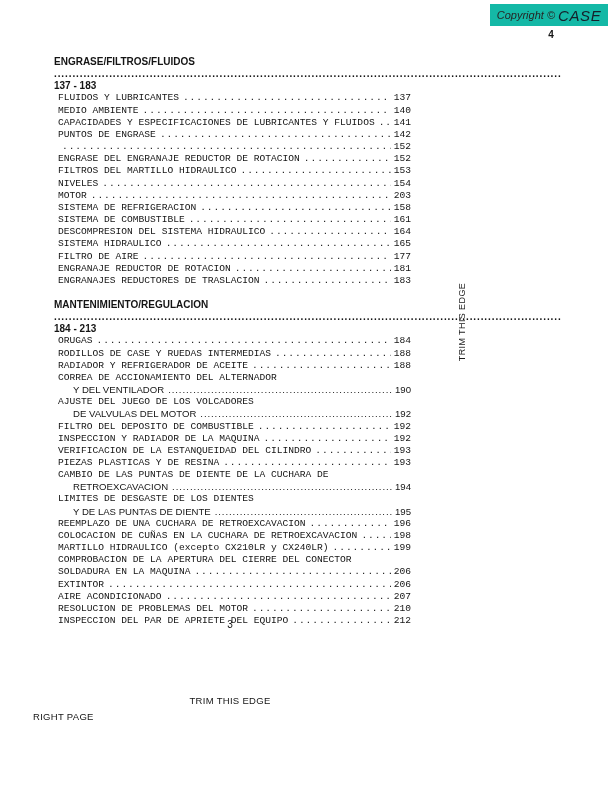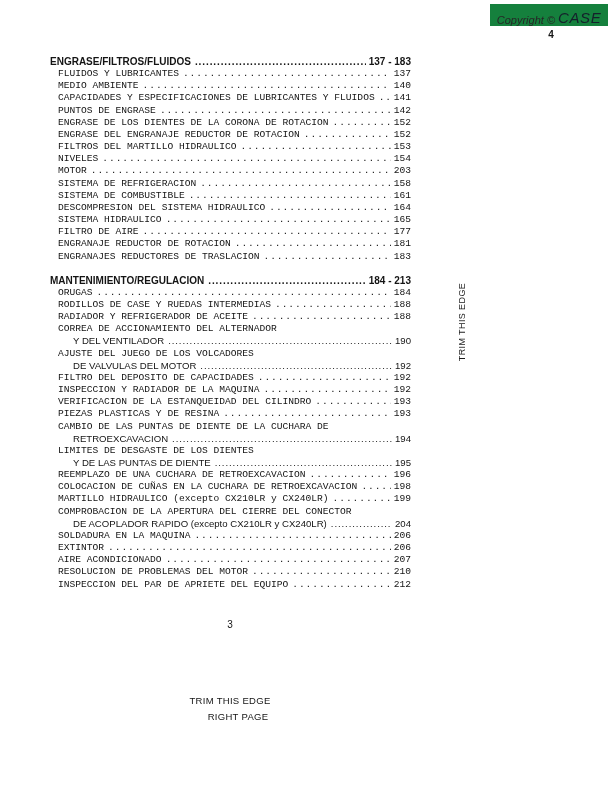--- a/index.html
+++ b/index.html
@@ -54,21 +54,21 @@
     top: 56px;
     width: 361px;
     font-size: 9.6px;
   }
   .row {
     display: flex;
     align-items: baseline;
     line-height: 12.15px;
     white-space: nowrap;
   }
-  .row.heading { font-weight: bold; font-size: 10px; }
+  .row.heading { font-weight: bold; font-size: 10px; flex-direction: column; }
   .section + .section { margin-top: 12px; }
   .row.item { padding-left: 8px; font-family: Liberation Mono, monospace; }
   .row.cont { padding-left: 23px; }
   .leader {
     flex: 1 1 auto;
     overflow: hidden;
     margin: 0 3px 0 4px;
     letter-spacing: 0.9px;
     min-width: 8px;
   }
@@ -101,33 +101,33 @@
     top: 695px;
     left: 48px;
     width: 364px;
     text-align: center;
     font-size: 9.5px;
     letter-spacing: 0.3px;
   }
   .rightpage-note {
     position: absolute;
     top: 711px;
-    left: 56px;
+    left: 33px;
     width: 364px;
-    text-align: center;
+    text-align: left;
     font-size: 9.5px;
     letter-spacing: 0.3px;
   }
 </style>
 </head>
 <body>
 
 <div class="page">
 
-  <div class="badge" style="background: #15803d; align-items: flex-end;">
+  <div class="badge" style="background: #14b8a6;">
     <span class="cp">Copyright ©</span>
     <span class="brand">CASE</span>
   </div>
 
   <div class="pagenum-top">4</div>
 
   <div class="toc" id="toc">
       <div class="section">
         <div class="row heading">
           <span>ENGRASE/FILTROS/FLUIDOS</span>
@@ -148,21 +148,20 @@
           <span>CAPACIDADES Y ESPECIFICACIONES DE LUBRICANTES Y FLUIDOS</span>
           <span class="leader"></span>
           <span class="pg">141</span>
         </div>
         <div class="row item">
           <span>PUNTOS DE ENGRASE</span>
           <span class="leader"></span>
           <span class="pg">142</span>
         </div>
         <div class="row item">
-          <span>ENGRASE DE LOS DIENTES DE LA CORONA DE ROTACION</span>
           <span class="leader"></span>
           <span class="pg">152</span>
         </div>
         <div class="row item">
           <span>ENGRASE DEL ENGRANAJE REDUCTOR DE ROTACION</span>
           <span class="leader"></span>
           <span class="pg">152</span>
         </div>
         <div class="row item">
           <span>FILTROS DEL MARTILLO HIDRAULICO</span>
@@ -246,21 +245,21 @@
         </div>
         <div class="row item">
           <span>AJUSTE DEL JUEGO DE LOS VOLCADORES</span>
         </div>
         <div class="row cont">
           <span>DE VALVULAS DEL MOTOR</span>
           <span class="leader"></span>
           <span class="pg">192</span>
         </div>
         <div class="row item">
-          <span>FILTRO DEL DEPOSITO DE CAPACIDADES</span>
+          <span>FILTRO DEL DEPOSITO DE COMBUSTIBLE</span>
           <span class="leader"></span>
           <span class="pg">192</span>
         </div>
         <div class="row item">
           <span>INSPECCION Y RADIADOR DE LA MAQUINA</span>
           <span class="leader"></span>
           <span class="pg">192</span>
         </div>
         <div class="row item">
           <span>VERIFICACION DE LA ESTANQUEIDAD DEL CILINDRO</span>
@@ -299,25 +298,20 @@
           <span class="pg">198</span>
         </div>
         <div class="row item">
           <span>MARTILLO HIDRAULICO (excepto CX210LR y CX240LR)</span>
           <span class="leader"></span>
           <span class="pg">199</span>
         </div>
         <div class="row item">
           <span>COMPROBACION DE LA APERTURA DEL CIERRE DEL CONECTOR</span>
         </div>
-        <div class="row cont">
-          <span>DE ACOPLADOR RAPIDO (excepto CX210LR y CX240LR)</span>
-          <span class="leader"></span>
-          <span class="pg">204</span>
-        </div>
         <div class="row item">
           <span>SOLDADURA EN LA MAQUINA</span>
           <span class="leader"></span>
           <span class="pg">206</span>
         </div>
         <div class="row item">
           <span>EXTINTOR</span>
           <span class="leader"></span>
           <span class="pg">206</span>
         </div>

